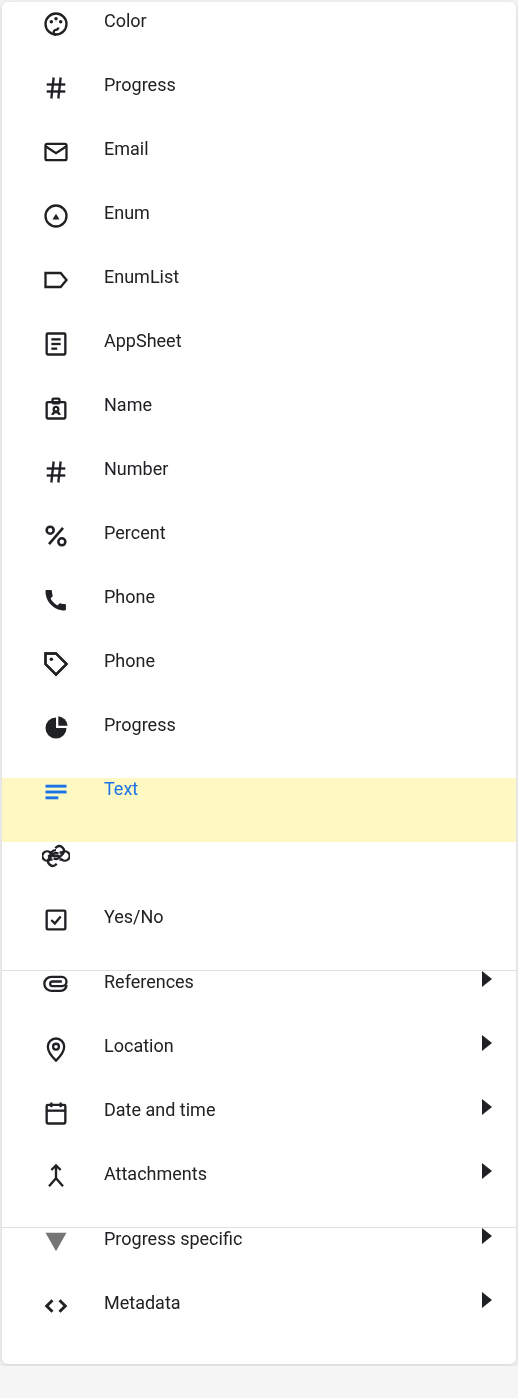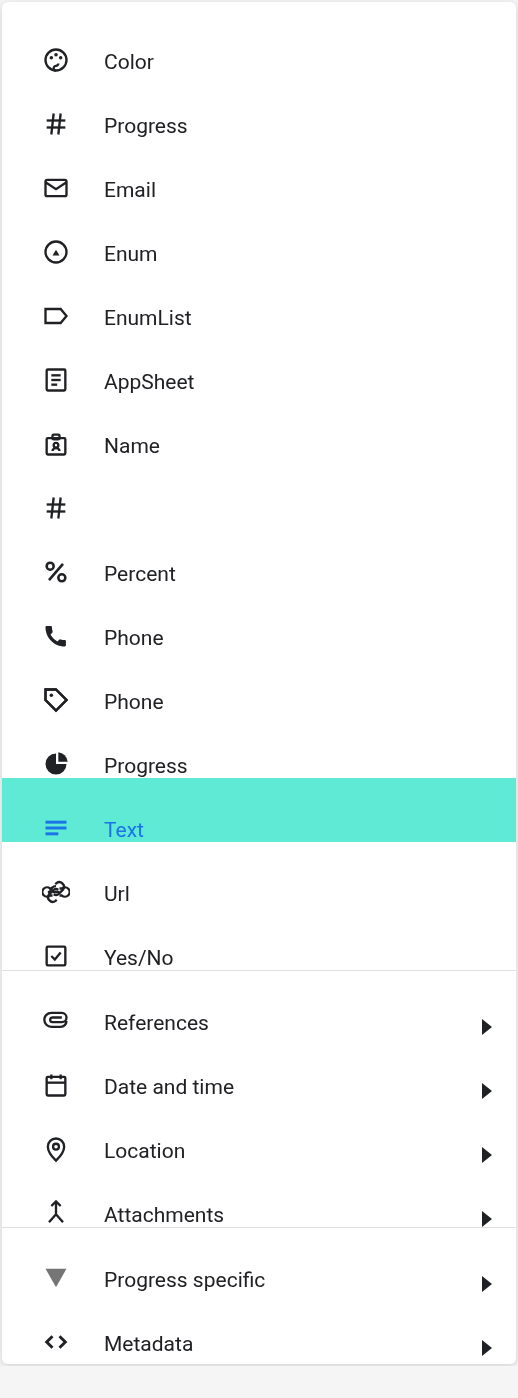--- a/index.html
+++ b/index.html
@@ -11,30 +11,30 @@
     }
     .menu {
       background: #fff;
       border-radius: 6px;
       box-shadow: 0 2px 8px rgba(0,0,0,0.15);
       padding: 8px 0;
       width: 514px;
     }
     .menu-item {
       display: flex;
-      align-items: flex-end;
+      align-items: flex-start;
       height: 64px;
       padding: 0 24px 0 40px;
       cursor: pointer;
-      font-size: 21px;
+      font-size: 18px;
       color: #202124;
       position: relative;
     }
     .menu-item.selected {
-      background: #5eead4;
+      background: #fef9c3;
       color: #1a73e8;
     }
     .menu-item.selected .icon svg { stroke: #1a73e8; fill: none; }
     .icon {
       width: 28px;
       height: 28px;
       margin-right: 34px;
       display: inline-flex;
       align-items: center;
       justify-content: center;
@@ -139,20 +139,21 @@
 
   <div class="menu-item">
     <span class="icon">
       <svg viewBox="0 0 24 24" fill="none" stroke="#202124" stroke-width="2">
           <line x1="4" y1="9" x2="20" y2="9"></line>
           <line x1="4" y1="15" x2="20" y2="15"></line>
           <line x1="10" y1="3" x2="8" y2="21"></line>
           <line x1="16" y1="3" x2="14" y2="21"></line>
         </svg>
     </span>
+    <span class="label">Number</span>
   </div>
 
   <div class="menu-item">
     <span class="icon">
       <svg viewBox="0 0 24 24" fill="none" stroke="#202124" stroke-width="2.2">
           <line x1="18" y1="5" x2="6" y2="19"></line>
           <circle cx="7" cy="7" r="3"></circle>
           <circle cx="17" cy="17" r="3"></circle>
         </svg>
     </span>
@@ -204,21 +205,20 @@
     <span class="icon">
       <svg viewBox="0 0 24 24" fill="none" stroke="#202124" stroke-width="2">
           <path d="M10 14a4 4 0 0 0 4 0l4-4a4 4 0 0 0-5.6-5.6l-1 1"></path>
           <path d="M14 10a4 4 0 0 0-4 0l-4 4a4 4 0 0 0 5.6 5.6l1-1"></path>
           <path d="M9 12h-4a4 4 0 0 1 0-0"></path>
           <path d="M8 12H6a4 4 0 1 1 0-0"></path>
           <path d="M7 12a5 5 0 0 1 5-5h0"></path>
           <path d="M9 15H7a4 4 0 1 1 0-6h2M15 9h2a4 4 0 1 1 0 6h-2M9 12h6" stroke="#202124"></path>
         </svg>
     </span>
-    <span class="label">Url</span>
   </div>
 
   <div class="menu-item">
     <span class="icon">
       <svg viewBox="0 0 24 24" fill="none" stroke="#202124" stroke-width="2">
           <rect x="4" y="4" width="16" height="16" rx="1"></rect>
           <path d="M8 12l3 3 5-6"></path>
         </svg>
     </span>
     <span class="label">Yes/No</span>
@@ -226,50 +226,50 @@
 
   <div class="divider"></div>
 
   <div class="menu-item">
     <span class="icon">
       <svg viewBox="0 0 24 24" fill="none" stroke="#202124" stroke-width="2">
           <path d="M21 12a5 5 0 0 1-5 5H8a6 6 0 1 1 0-12h9a4 4 0 1 1 0 8H9a2 2 0 1 1 0-4h8"></path>
         </svg>
     </span>
     <span class="label">References</span>
+    <span class="arrow"></span>
+  </div>
+
+  <div class="menu-item">
+    <span class="icon">
+      <svg viewBox="0 0 24 24" fill="none" stroke="#202124" stroke-width="2">
+          <path d="M12 22s7-7 7-12a7 7 0 1 0-14 0c0 5 7 12 7 12z"></path>
+          <circle cx="12" cy="10" r="2.5"></circle>
+        </svg>
+    </span>
+    <span class="label">Location</span>
     <span class="arrow"></span>
   </div>
 
   <div class="menu-item">
     <span class="icon">
       <svg viewBox="0 0 24 24" fill="none" stroke="#202124" stroke-width="2">
           <rect x="4" y="5" width="16" height="16" rx="1"></rect>
           <line x1="4" y1="10" x2="20" y2="10"></line>
           <line x1="8" y1="3" x2="8" y2="7"></line>
           <line x1="16" y1="3" x2="16" y2="7"></line>
         </svg>
     </span>
     <span class="label">Date and time</span>
     <span class="arrow"></span>
   </div>
 
   <div class="menu-item">
     <span class="icon">
       <svg viewBox="0 0 24 24" fill="none" stroke="#202124" stroke-width="2">
-          <path d="M12 22s7-7 7-12a7 7 0 1 0-14 0c0 5 7 12 7 12z"></path>
-          <circle cx="12" cy="10" r="2.5"></circle>
-        </svg>
-    </span>
-    <span class="label">Location</span>
-    <span class="arrow"></span>
-  </div>
-
-  <div class="menu-item">
-    <span class="icon">
-      <svg viewBox="0 0 24 24" fill="none" stroke="#202124" stroke-width="2">
           <path d="M12 3v10M12 13l-6 7M12 13l6 7M8 6l4-4 4 4"></path>
         </svg>
     </span>
     <span class="label">Attachments</span>
     <span class="arrow"></span>
   </div>
 
   <div class="divider"></div>
 
   <div class="menu-item">

